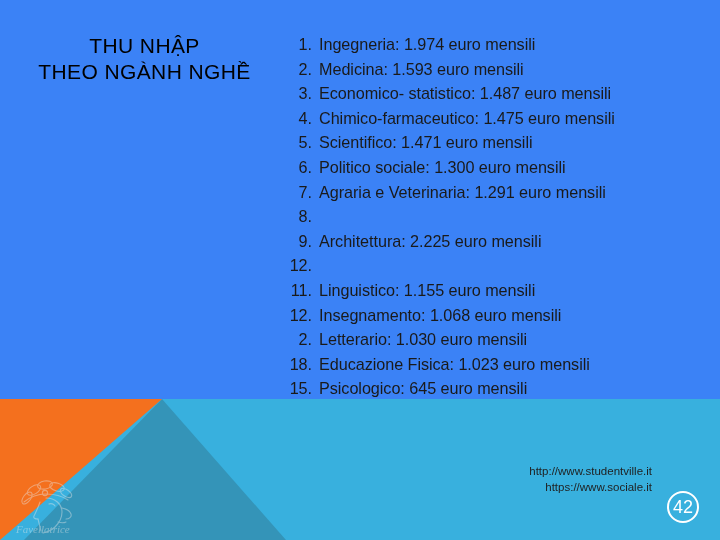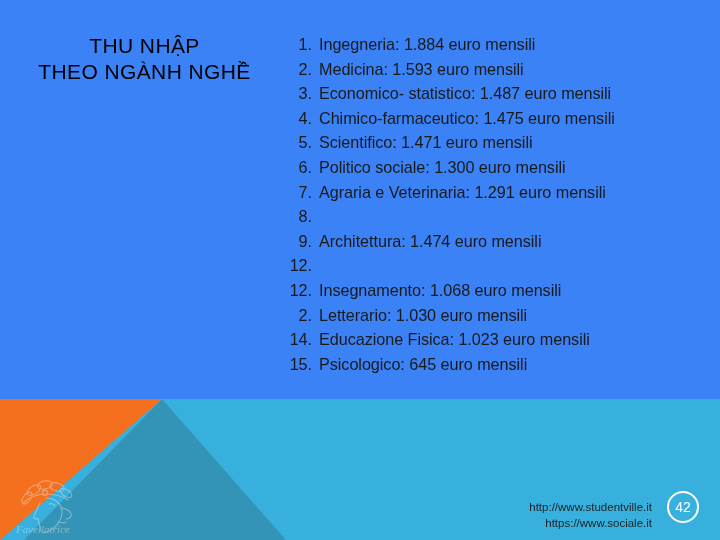--- a/index.html
+++ b/index.html
@@ -99,53 +99,52 @@
 
   
   #footer-links {
     position: absolute;
     right: 68px;
     top: 464px;
     text-align: right;
     font-size: 11.5px;
     line-height: 15.5px;
     color: #1f1f1f;
-    margin-top: 36px;
   }
   #footer-links div { white-space: nowrap; }
 
   
   #page-number {
     position: absolute;
     left: 667px;
     top: 491px;
     width: 32px;
     height: 32px;
     border: 2px solid #ffffff;
     border-radius: 50%;
     color: #ffffff;
-    font-size: 14px;
+    font-size: 18px;
     display: flex;
     align-items: center;
     justify-content: center;
     box-sizing: border-box;
   }
 </style>
 </head>
 <body>
 
 <div id="slide">
 
   <div id="title-block">THU NHẬP
 THEO NGÀNH NGHỀ</div>
 
   <div id="list-block">
       <div class="list-row">
         <span class="list-num">1.</span>
-        <span class="list-text">Ingegneria: 1.884 euro mensili</span>
+        <span class="list-text">Ingegneria: 1.974 euro mensili</span>
       </div>
       <div class="list-row">
         <span class="list-num">2.</span>
         <span class="list-text">Medicina: 1.593 euro mensili</span>
       </div>
       <div class="list-row">
         <span class="list-num">3.</span>
         <span class="list-text">Economico- statistico: 1.487 euro mensili</span>
       </div>
       <div class="list-row">
@@ -162,35 +161,39 @@
       </div>
       <div class="list-row">
         <span class="list-num">7.</span>
         <span class="list-text">Agraria e Veterinaria: 1.291 euro mensili</span>
       </div>
       <div class="list-row">
         <span class="list-num">8.</span>
       </div>
       <div class="list-row">
         <span class="list-num">9.</span>
-        <span class="list-text">Architettura: 1.474 euro mensili</span>
+        <span class="list-text">Architettura: 2.225 euro mensili</span>
       </div>
       <div class="list-row">
         <span class="list-num">12.</span>
+      </div>
+      <div class="list-row">
+        <span class="list-num">11.</span>
+        <span class="list-text">Linguistico: 1.155 euro mensili</span>
       </div>
       <div class="list-row">
         <span class="list-num">12.</span>
         <span class="list-text">Insegnamento: 1.068 euro mensili</span>
       </div>
       <div class="list-row">
         <span class="list-num">2.</span>
         <span class="list-text">Letterario: 1.030 euro mensili</span>
       </div>
       <div class="list-row">
-        <span class="list-num">14.</span>
+        <span class="list-num">18.</span>
         <span class="list-text">Educazione Fisica: 1.023 euro mensili</span>
       </div>
       <div class="list-row">
         <span class="list-num">15.</span>
         <span class="list-text">Psicologico: 645 euro mensili</span>
       </div>
     </div>
 
   <div id="band-wrap">
     <div id="band-lightblue"></div>

